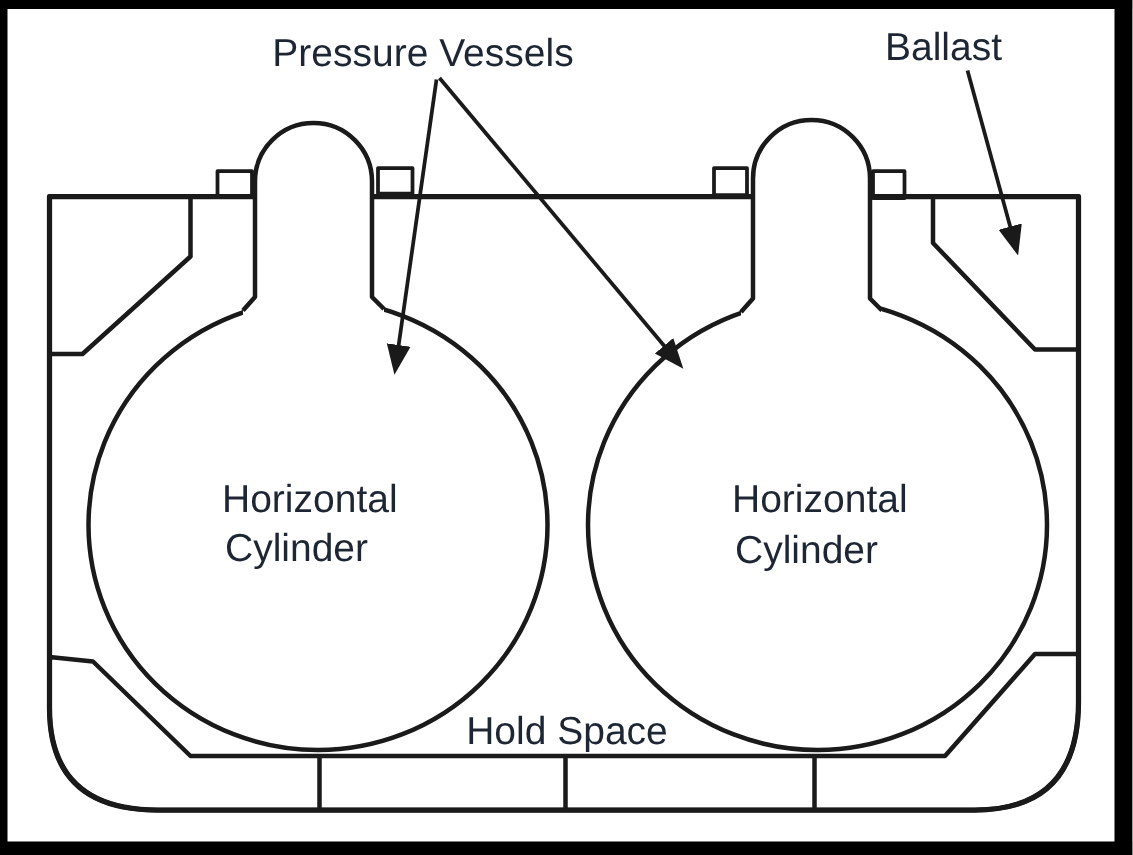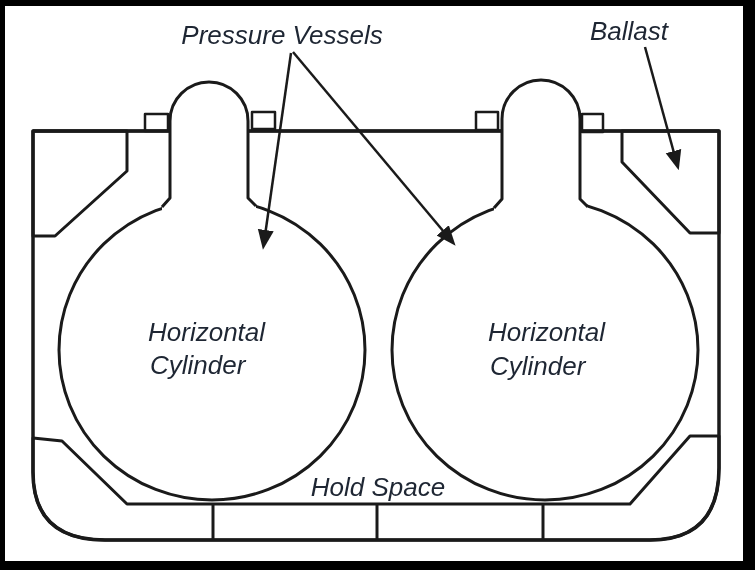--- a/index.html
+++ b/index.html
@@ -1,21 +1,21 @@
 <!DOCTYPE html>
 <html style="--line: #1a1a1a; --text: #1e2633; --hatch_bg: #dedede; --hatch_line: #ababab; --frame: #000000; --background: #ffffff;"><head>
 <meta charset="utf-8">
 <style>
   :root{
     --line:#1a1a1a; --text:#1e2633; --frame:#000000; --background:#ffffff;
   }
   html,body{margin:0;padding:0;background:#888;}
   .canvas{
     position:relative;width:755px;height:570px;background:var(--background);
-    font-family:"Liberation Sans", sans-serif;overflow:hidden;font-style:italic;
+    font-family:"Liberation Sans", sans-serif;overflow:hidden;
   }
   svg{display:block}
   .lbl{
     font-family:"Liberation Sans", sans-serif;
     font-size:26px;fill:var(--text);
   }
   .stroke{stroke:var(--line);fill:none;stroke-linejoin:round;stroke-linecap:butt;}
 </style>
 </head>
 <body>

